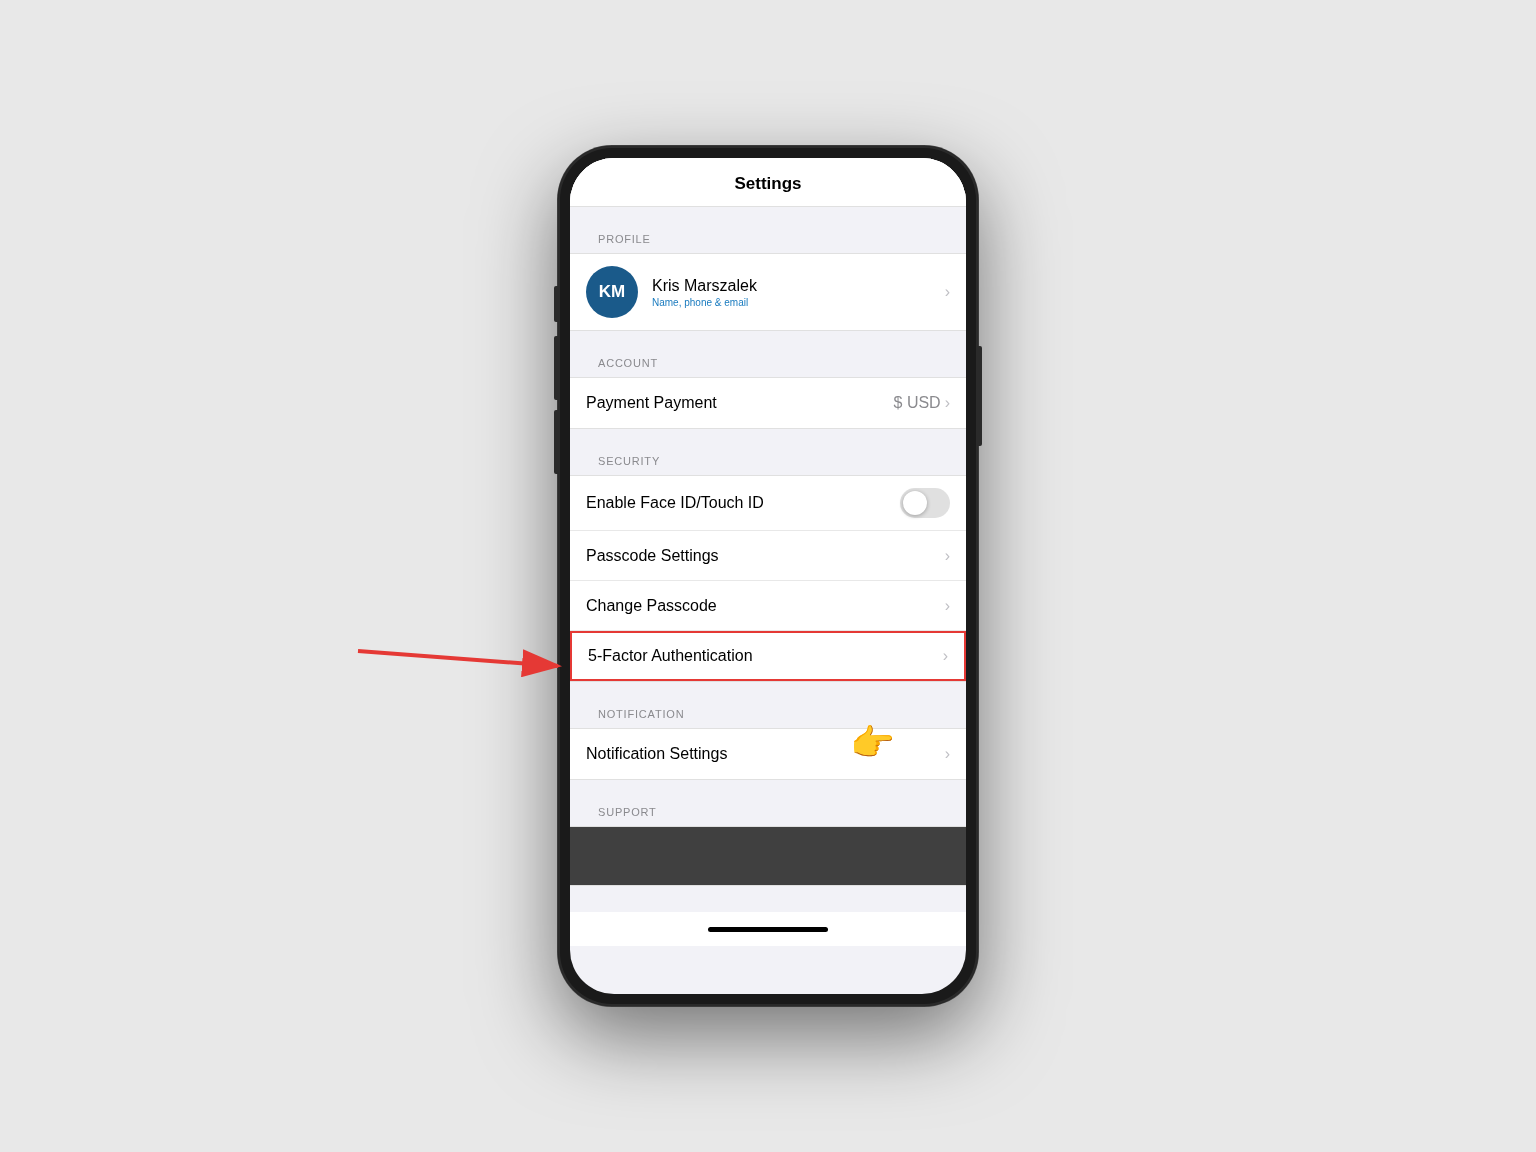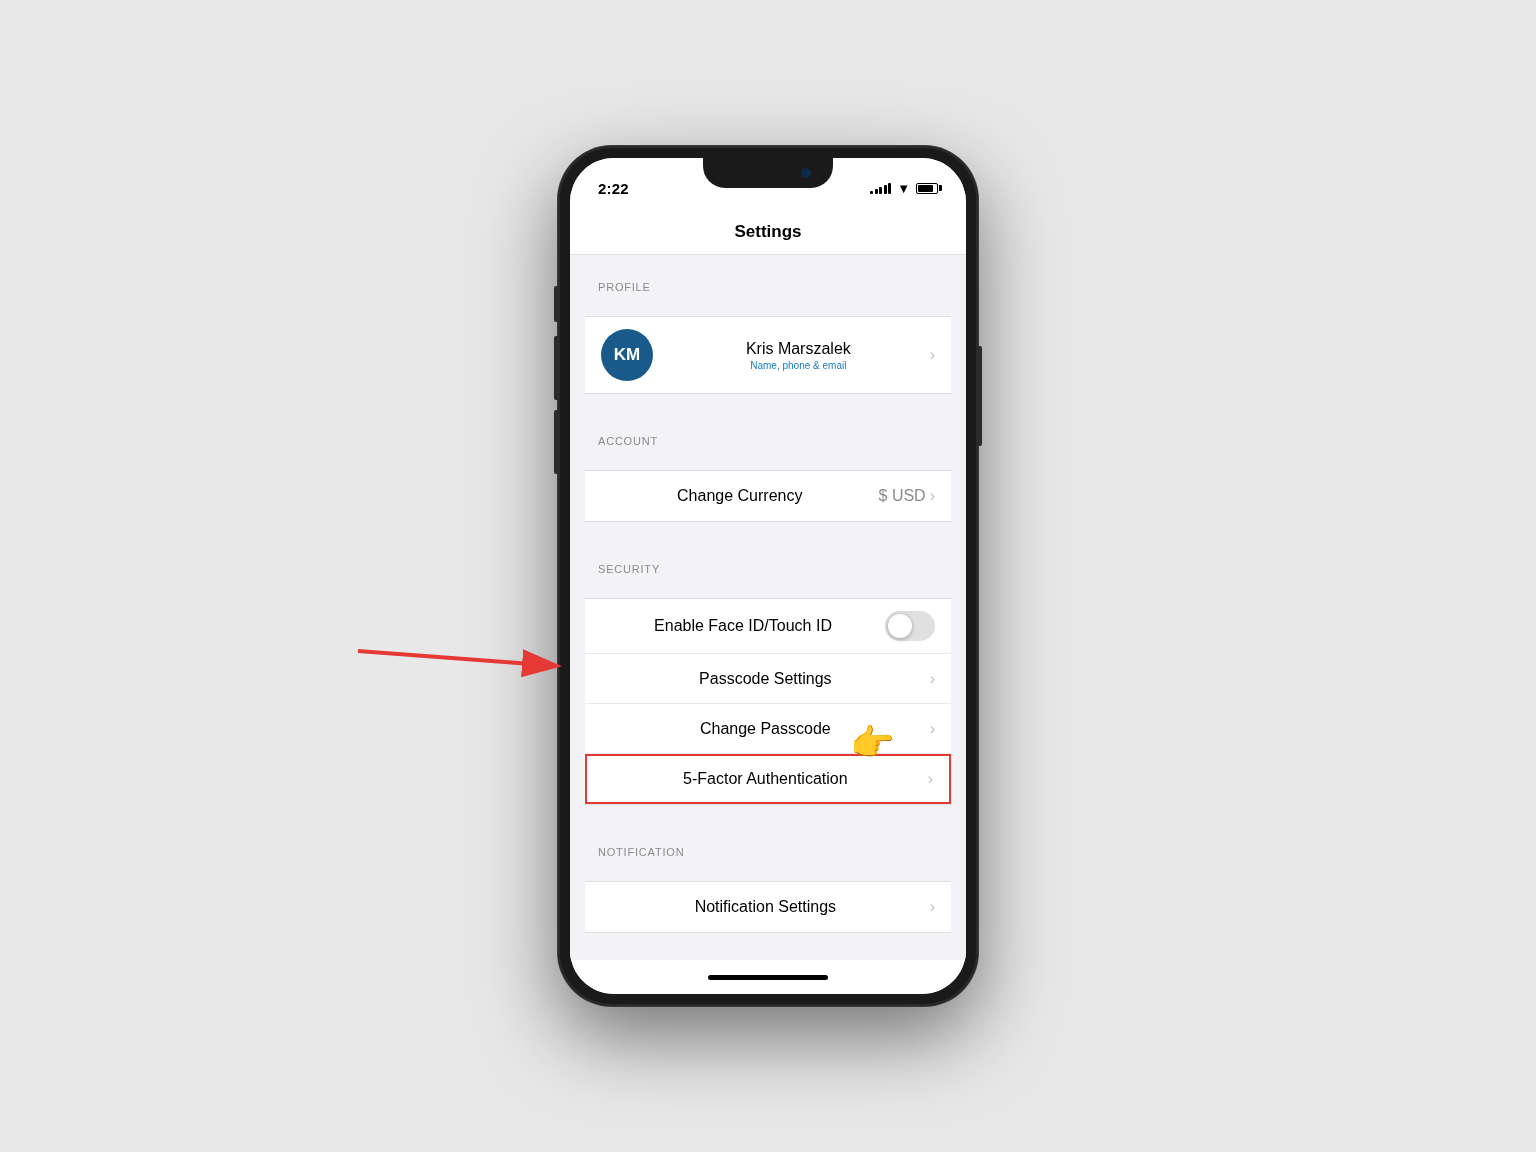--- a/index.html
+++ b/index.html
@@ -220,25 +220,24 @@
 
     .section-header-text {
       font-size: 11px;
       font-weight: 500;
       color: #8a8a8e;
       letter-spacing: 0.8px;
       text-transform: uppercase;
     }
 
     .section-group {
-      background: #0369a1;
-      margin: 15px;
+      background: #404040;
+      margin: 0;
       border-top: 0.5px solid #e0e0e0;
       border-bottom: 0.5px solid #e0e0e0;
-      text-align: center;
     }
 
     .settings-row {
       display: flex;
       align-items: center;
       padding: 12px 16px;
       background: white;
       border-bottom: 0.5px solid #e8e8e8;
       min-height: 50px;
       cursor: pointer;
@@ -362,41 +361,20 @@
 
   <div class="phone-shell">
     <div class="side-btn-left-top"></div>
     <div class="side-btn-left-mid1"></div>
     <div class="side-btn-left-mid2"></div>
     <div class="side-btn-right"></div>
   </div>
 
   <div class="phone-screen">
 
-    <div class="status-bar">
-      <span class="status-time">2:22</span>
-
-      <div class="notch">
-        <div class="notch-camera"></div>
-      </div>
-
-      <div class="status-icons">
-        <div class="signal-bars">
-          <div class="signal-bar" style="height:3px;"></div>
-          <div class="signal-bar" style="height:5px;"></div>
-          <div class="signal-bar" style="height:7px;"></div>
-          <div class="signal-bar" style="height:9px;"></div>
-          <div class="signal-bar" style="height:11px;"></div>
-        </div>
-        <span class="wifi-icon">▼</span>
-        <div class="battery-icon">
-          <div class="battery-fill"></div>
-        </div>
-      </div>
-    </div>
 
     <div class="content-area">
 
       <div class="nav-title">
         <span class="nav-title-text">Settings</span>
       </div>
 
       <div class="settings-list">
 
         <div class="section-header">
@@ -412,21 +390,21 @@
             <span class="chevron">›</span>
           </div>
         </div>
 
         <div class="section-header">
           <span class="section-header-text">ACCOUNT</span>
         </div>
         <div class="section-group">
           <div class="settings-row">
             <div class="row-content">
-              <span class="row-title">Change Currency</span>
+              <span class="row-title">Payment Payment</span>
             </div>
             <span class="row-value">$ USD</span>
             <span class="chevron">›</span>
           </div>
         </div>
 
         <div class="section-header">
           <span class="section-header-text">SECURITY</span>
         </div>
         <div class="section-group">

